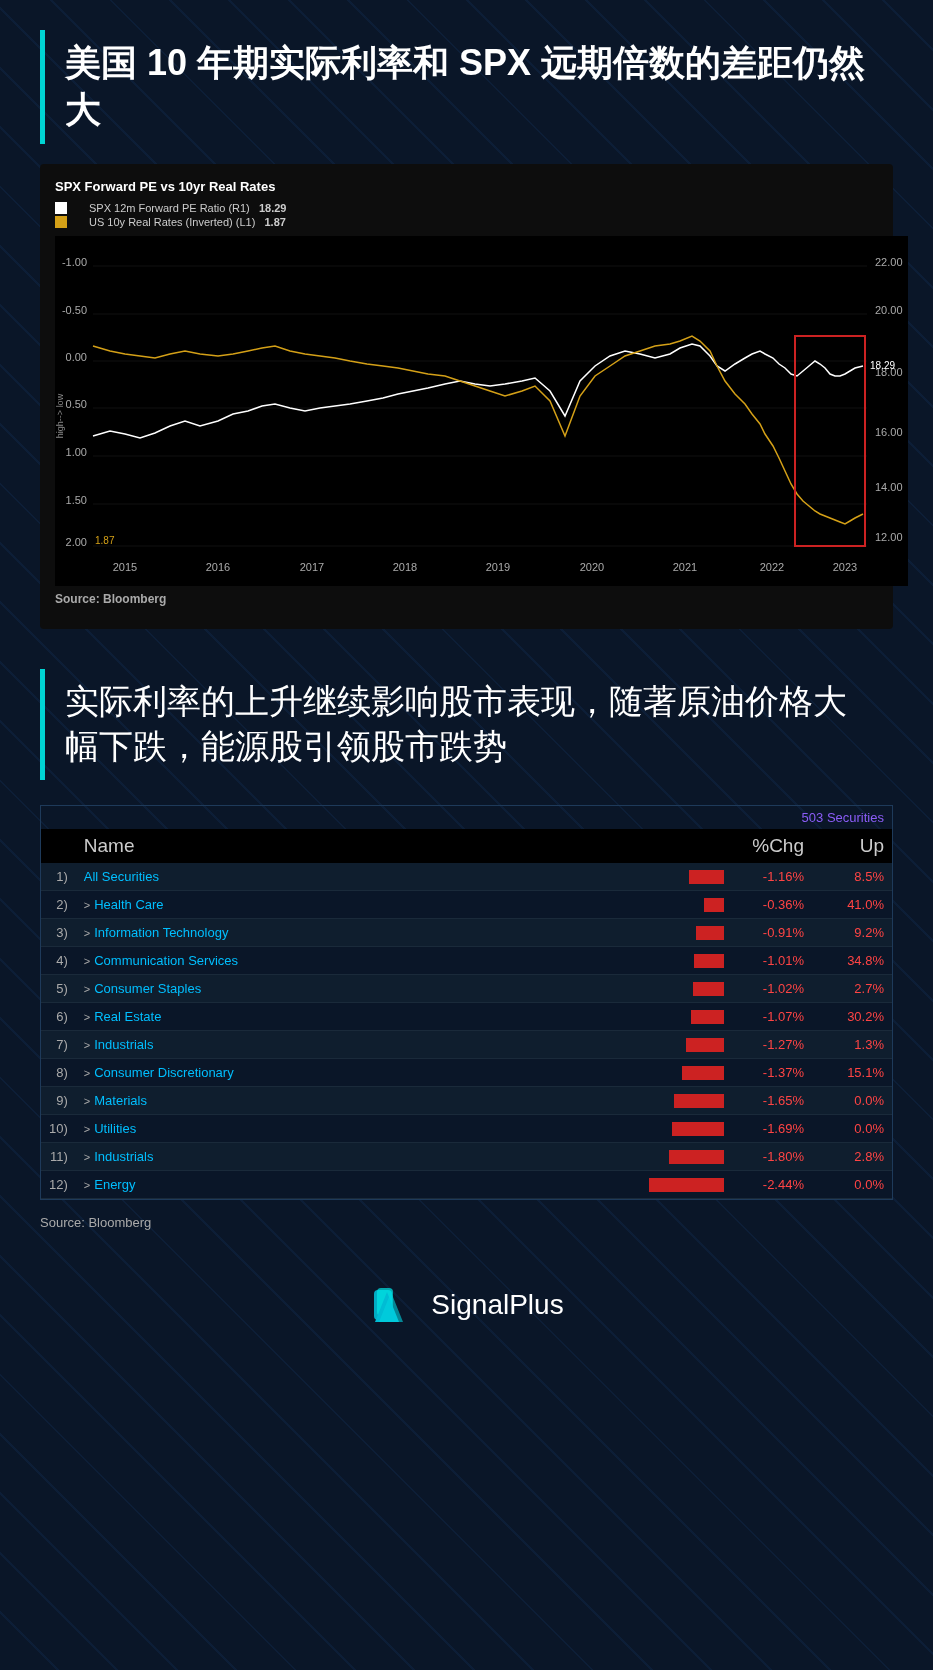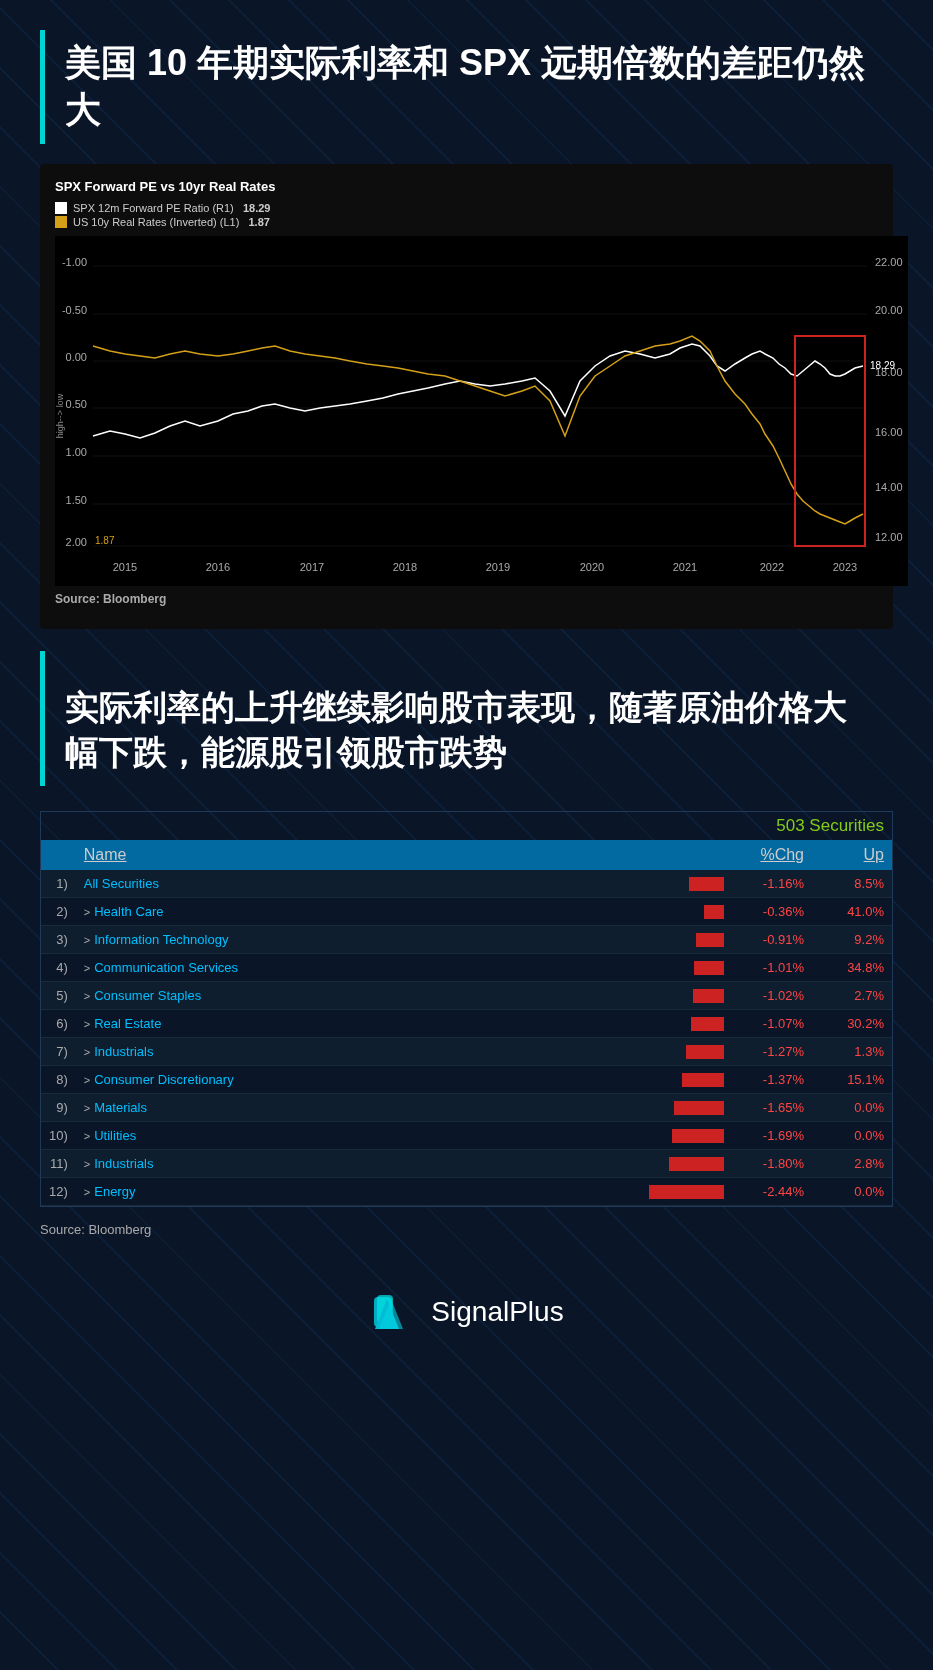--- a/index.html
+++ b/index.html
@@ -46,41 +46,41 @@
       font-weight: 900;
       color: #fff;
       line-height: 1.3;
     }
 
     
     .chart-container {
       background: #0d0d0d;
       border-radius: 4px;
       padding: 15px;
-      margin-bottom: 22px;
+      margin-bottom: 40px;
     }
 
     .chart-title {
       color: #fff;
       font-size: 13px;
       font-weight: bold;
       margin-bottom: 8px;
     }
 
     .chart-legend {
       display: flex;
       flex-direction: column;
       gap: 2px;
       margin-bottom: 8px;
     }
 
     .legend-item {
       display: flex;
       align-items: center;
-      gap: 6px;
+      gap: 22px;
       font-size: 11px;
       color: #ccc;
     }
 
     .legend-color {
       width: 12px;
       height: 12px;
     }
 
     .legend-color.white { background: #fff; }
@@ -93,40 +93,38 @@
 
     
     .title-block-2 {
       border-left: 5px solid #00d4d4;
       padding: 10px 20px;
       margin-bottom: 25px;
     }
 
     .title-block-2 h2 {
       font-size: 34px;
-      font-weight: 700;
+      font-weight: 400;
       color: #fff;
       line-height: 1.35;
-      margin-top: 24px;
     }
 
     
     .securities-table {
       width: 100%;
       border-collapse: collapse;
       font-size: 14px;
     }
 
     .securities-table thead tr th {
-      background: #0369a1;
+      background: #000000;
       padding: 6px 8px;
-      font-size: 16px;
+      font-size: 19px;
       color: #ccc;
       font-weight: normal;
-      text-decoration: underline;
     }
 
     .securities-table thead tr th:first-child {
       text-align: left;
     }
 
     .securities-table thead tr th:nth-child(2) {
       text-align: right;
     }
 
@@ -214,22 +212,22 @@
     }
 
     .logo-text {
       font-size: 28px;
       font-weight: 400;
       color: #fff;
     }
 
     .securities-count {
       text-align: right;
-      color: #84cc16;
-      font-size: 17px;
+      color: #8b5cf6;
+      font-size: 13px;
       padding: 4px 8px 4px 0;
     }
 
     .table-wrapper {
       border: 1px solid #1e3a5a;
     }
   </style>
 </head>
 <body>
 

